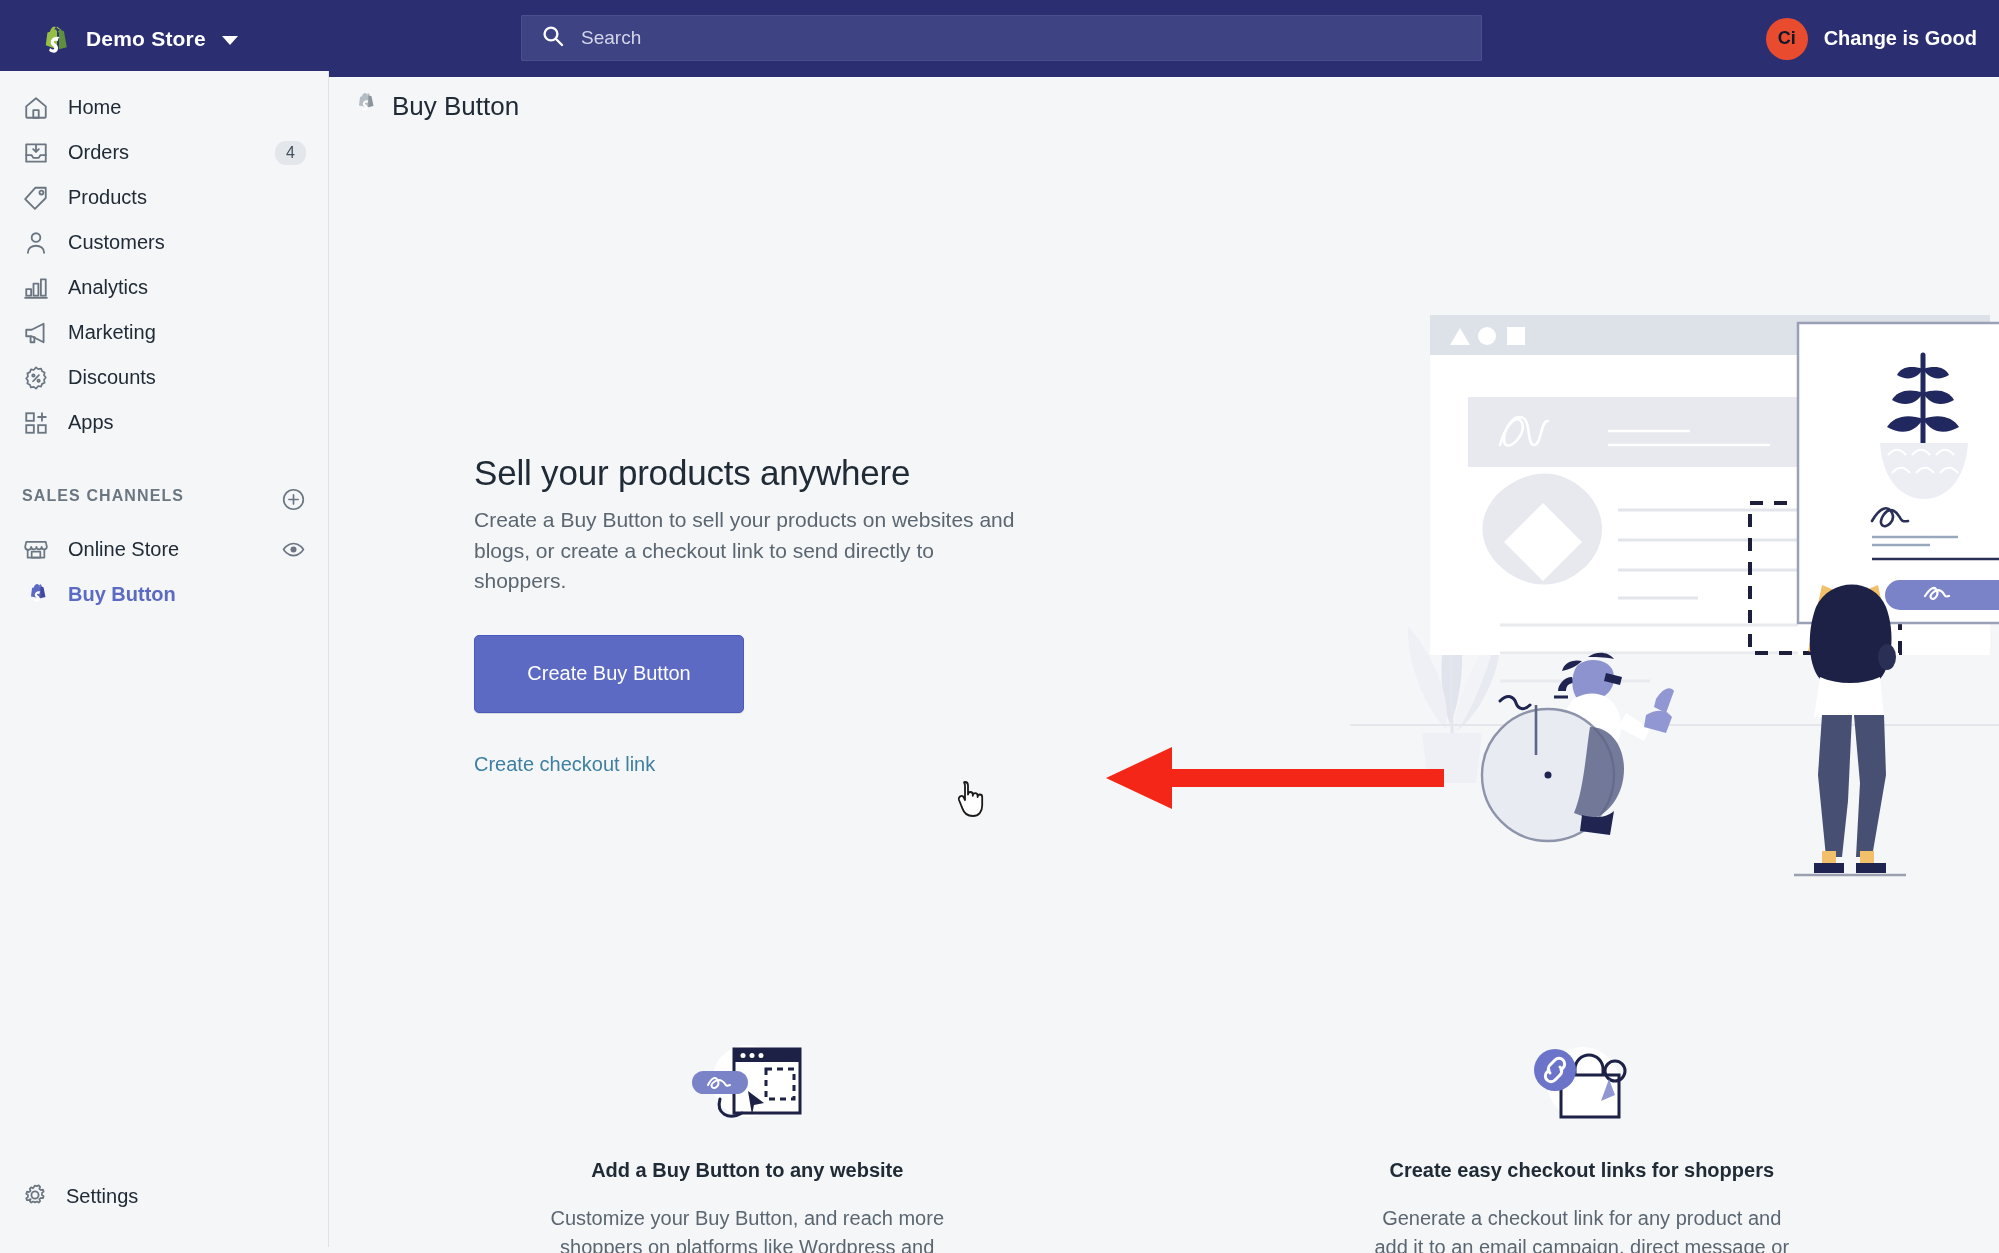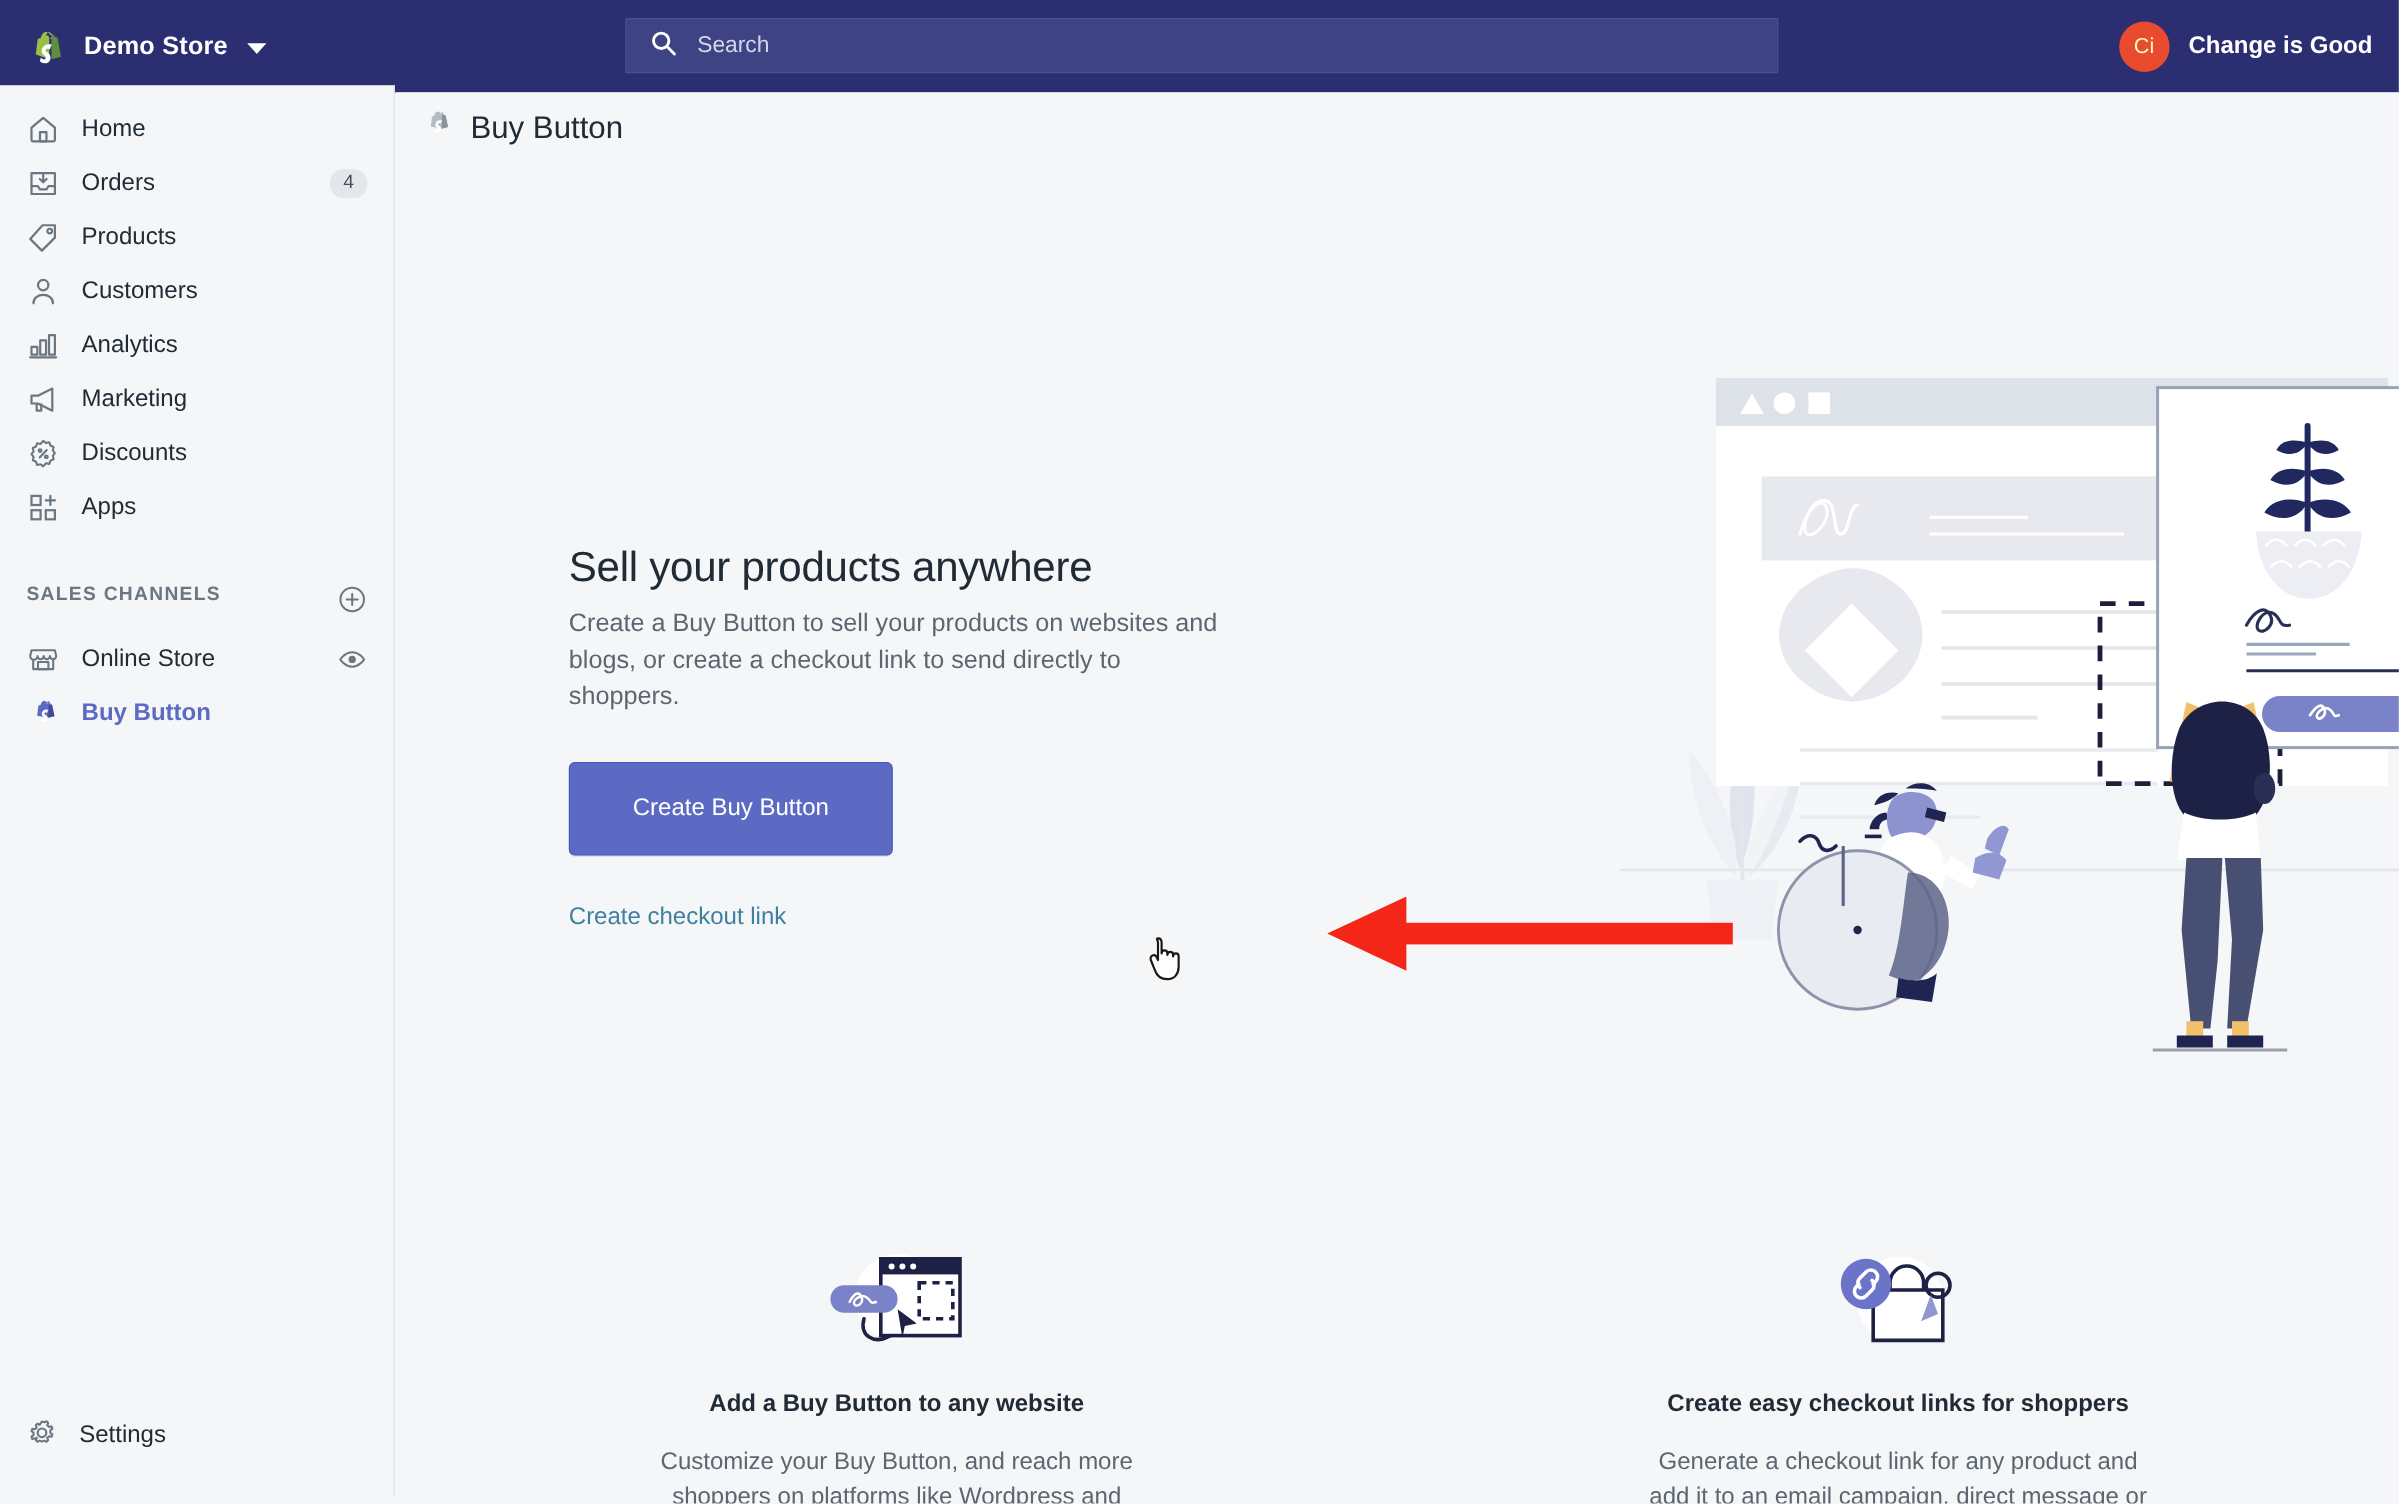--- a/index.html
+++ b/index.html
@@ -13,21 +13,21 @@
   
   .topbar {
     position: absolute; top: 0; left: 0;
     width: 1999px; height: 77px;
     background: #2b2f72;
     display: flex; align-items: center;
   }
   .topbar-left {
     width: 329px; height: 77px;
     display: flex; align-items: center;
-    padding-left: 18px; gap: 14px;
+    padding-left: 34px; gap: 14px;
   }
   .shop-logo {
     width: 38px; height: 40px;
     position: relative;
   }
   .store-name {
     color: #ffffff; font-size: 21px; font-weight: bold;
     letter-spacing: .2px;
   }
   .chev {
@@ -52,21 +52,21 @@
     width: 850px;
   }
   .search-input::placeholder { color: #d3d6ea; }
   .topbar-right {
     position: absolute; right: 22px; top: 0;
     height: 77px; display: flex; align-items: center; gap: 16px;
   }
   .avatar {
     width: 42px; height: 42px; border-radius: 50%;
     background: #e94b2e;
-    color: #fef9c3; font-size: 18px; font-weight: 400;
+    color: #0f172a; font-size: 18px; font-weight: 700;
     display: flex; align-items: center; justify-content: center;
   }
   .account-name { color: #fff; font-size: 20px; font-weight: bold; }
 
   
   .sidebar {
     position: absolute; top: 71px; left: 0;
     width: 329px; height: 1176px;
     background: #f4f6f8;
     border-right: 1px solid #dfe3e8;

